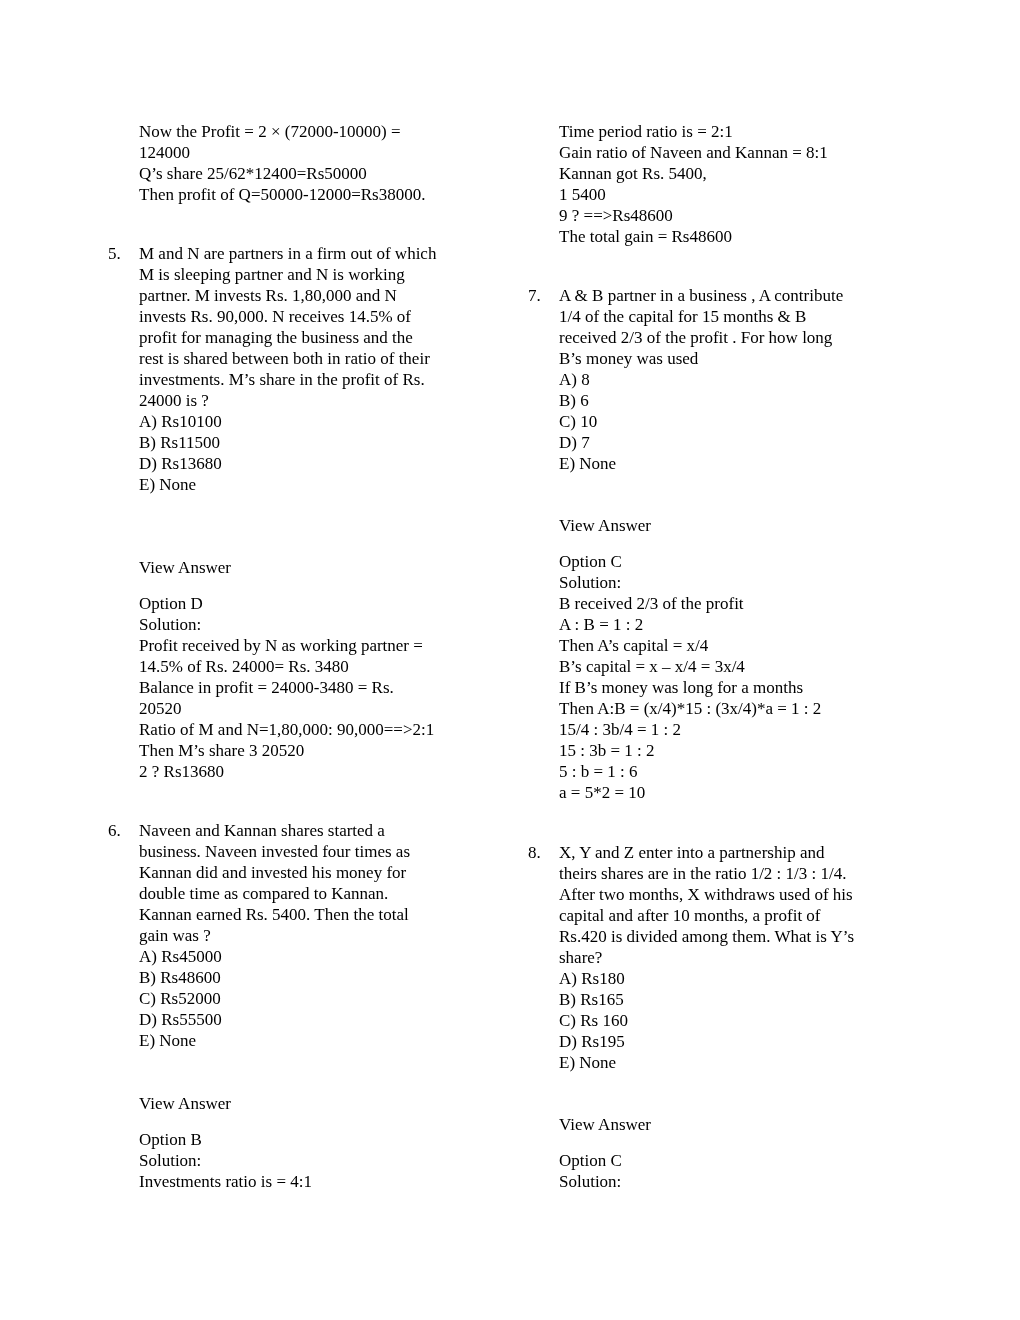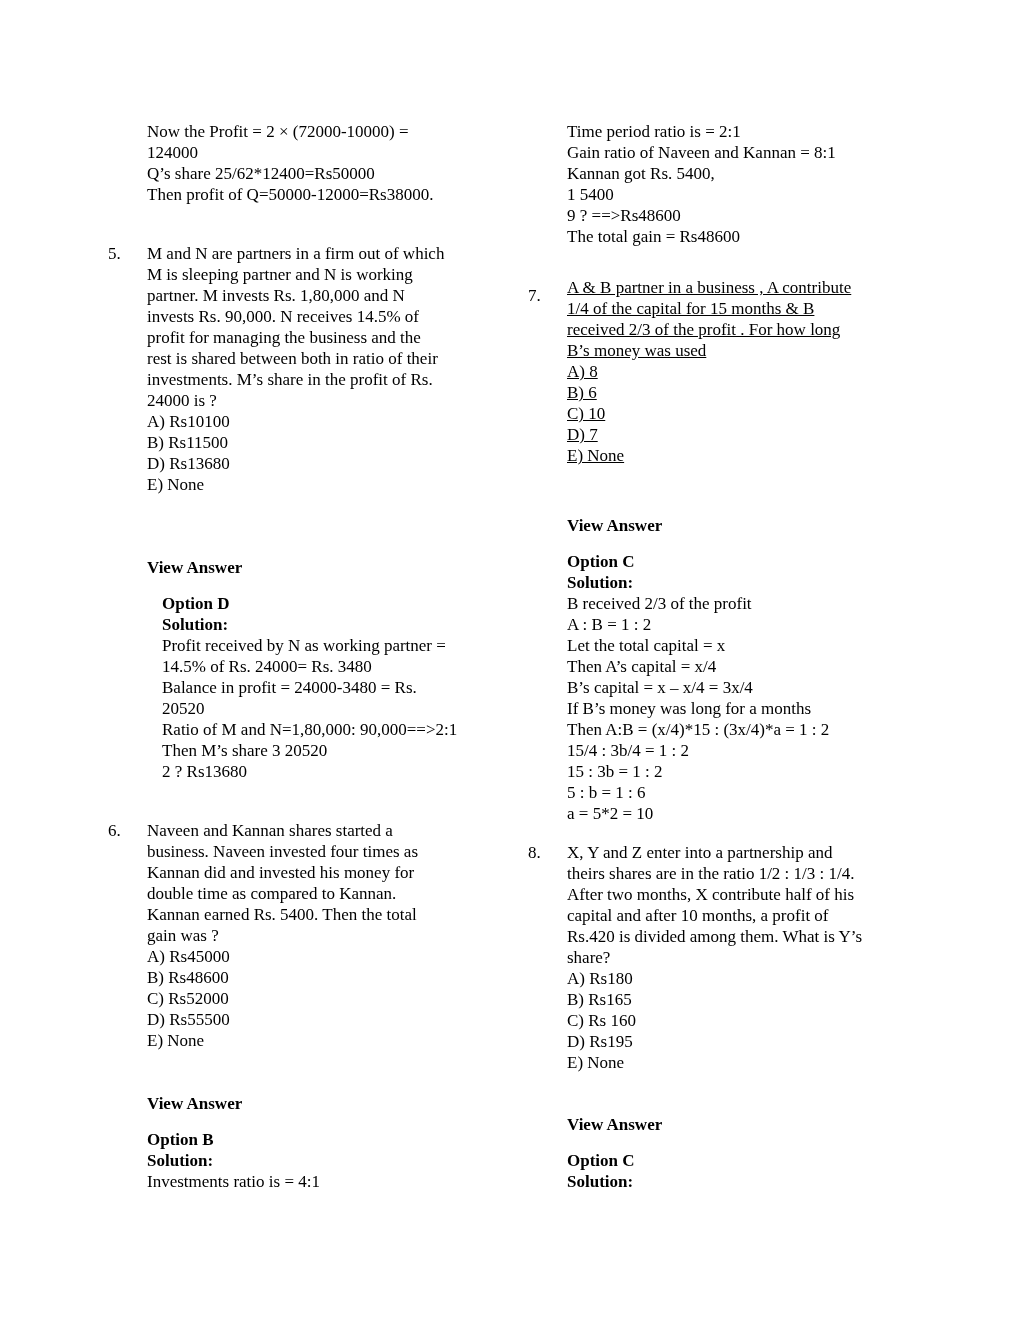--- a/index.html
+++ b/index.html
@@ -1,20 +1,20 @@
 <!DOCTYPE html>
 <html><head>
 <meta charset="utf-8">
 <style>
   html, body { margin:0; padding:0; background:#ffffff; }
   body { width:1020px; height:1320px; position:relative; overflow:hidden;
          font-family:"Liberation Serif", "DejaVu Serif", serif; color:#000; }
-  .block { position:absolute; font-size:17px; line-height:21px; white-space:nowrap;margin-left:8px; }
+  .block { position:absolute; font-size:17px; line-height:21px; white-space:nowrap; }
   .line { display:block; height:21px; }
-  .bold { font-weight:bold; }
+  .bold { font-weight:normal; }
   .num { position:absolute; font-size:17px; line-height:21px; }
 </style>
 </head>
 <body>
 
 <div class="block" style="left:139px; top:121px;">
   <span class="line">Now the Profit = 2 × (72000-10000) =</span>
   <span class="line">124000</span>
   <span class="line">Q’s share 25/62*12400=Rs50000</span>
   <span class="line">Then profit of Q=50000-12000=Rs38000.</span>
@@ -29,21 +29,21 @@
   <span class="line">profit for managing the business and the</span>
   <span class="line">rest is shared between both in ratio of their</span>
   <span class="line">investments. M’s share in the profit of Rs.</span>
   <span class="line">24000 is ?</span>
   <span class="line">A) Rs10100</span>
   <span class="line">B) Rs11500</span>
   <span class="line">D) Rs13680</span>
   <span class="line">E) None</span>
 </div>
 <div class="block bold" style="left:139px; top:557px;">View Answer</div>
-<div class="block" style="left:154px; top:593px;">
+<div class="block" style="left:139px; top:593px;">
   <span class="line bold">Option D</span>
   <span class="line bold">Solution:</span>
   <span class="line">Profit received by N as working partner =</span>
   <span class="line">14.5% of Rs. 24000= Rs. 3480</span>
   <span class="line">Balance in profit = 24000-3480 = Rs.</span>
   <span class="line">20520</span>
   <span class="line">Ratio of M and N=1,80,000: 90,000==&gt;2:1</span>
   <span class="line">Then M’s share 3 20520</span>
   <span class="line">2 ? Rs13680</span>
 </div>
@@ -72,53 +72,52 @@
 <div class="block" style="left:559px; top:121px;">
   <span class="line">Time period ratio is = 2:1</span>
   <span class="line">Gain ratio of Naveen and Kannan = 8:1</span>
   <span class="line">Kannan got Rs. 5400,</span>
   <span class="line">1 5400</span>
   <span class="line">9 ? ==&gt;Rs48600</span>
   <span class="line">The total gain = Rs48600</span>
 </div>
 
 <span class="num" style="left:528px; top:285px;">7.</span>
-<div class="block" style="left:559px; top:277px;text-decoration:underline;">
+<div class="block" style="left:559px; top:285px;">
   <span class="line">A &amp; B partner in a business , A contribute</span>
   <span class="line">1/4 of the capital for 15 months &amp; B</span>
   <span class="line">received 2/3 of the profit . For how long</span>
   <span class="line">B’s money was used</span>
   <span class="line">A) 8</span>
   <span class="line">B) 6</span>
   <span class="line">C) 10</span>
   <span class="line">D) 7</span>
   <span class="line">E) None</span>
 </div>
 <div class="block bold" style="left:559px; top:515px;">View Answer</div>
 <div class="block" style="left:559px; top:551px;">
   <span class="line bold">Option C</span>
   <span class="line bold">Solution:</span>
   <span class="line">B received 2/3 of the profit</span>
   <span class="line">A : B = 1 : 2</span>
-  <span class="line">Let the total capital = x</span>
   <span class="line">Then A’s capital = x/4</span>
   <span class="line">B’s capital = x – x/4 = 3x/4</span>
   <span class="line">If B’s money was long for a months</span>
   <span class="line">Then A:B = (x/4)*15 : (3x/4)*a = 1 : 2</span>
   <span class="line">15/4 : 3b/4 = 1 : 2</span>
   <span class="line">15 : 3b = 1 : 2</span>
   <span class="line">5 : b = 1 : 6</span>
   <span class="line">a = 5*2 = 10</span>
 </div>
 
 <span class="num" style="left:528px; top:842px;">8.</span>
 <div class="block" style="left:559px; top:842px;">
   <span class="line">X, Y and Z enter into a partnership and</span>
   <span class="line">theirs shares are in the ratio 1/2 : 1/3 : 1/4.</span>
-  <span class="line">After two months, X contribute half of his</span>
+  <span class="line">After two months, X withdraws used of his</span>
   <span class="line">capital and after 10 months, a profit of</span>
   <span class="line">Rs.420 is divided among them. What is Y’s</span>
   <span class="line">share?</span>
   <span class="line">A) Rs180</span>
   <span class="line">B) Rs165</span>
   <span class="line">C) Rs 160</span>
   <span class="line">D) Rs195</span>
   <span class="line">E) None</span>
 </div>
 <div class="block bold" style="left:559px; top:1114px;">View Answer</div>

